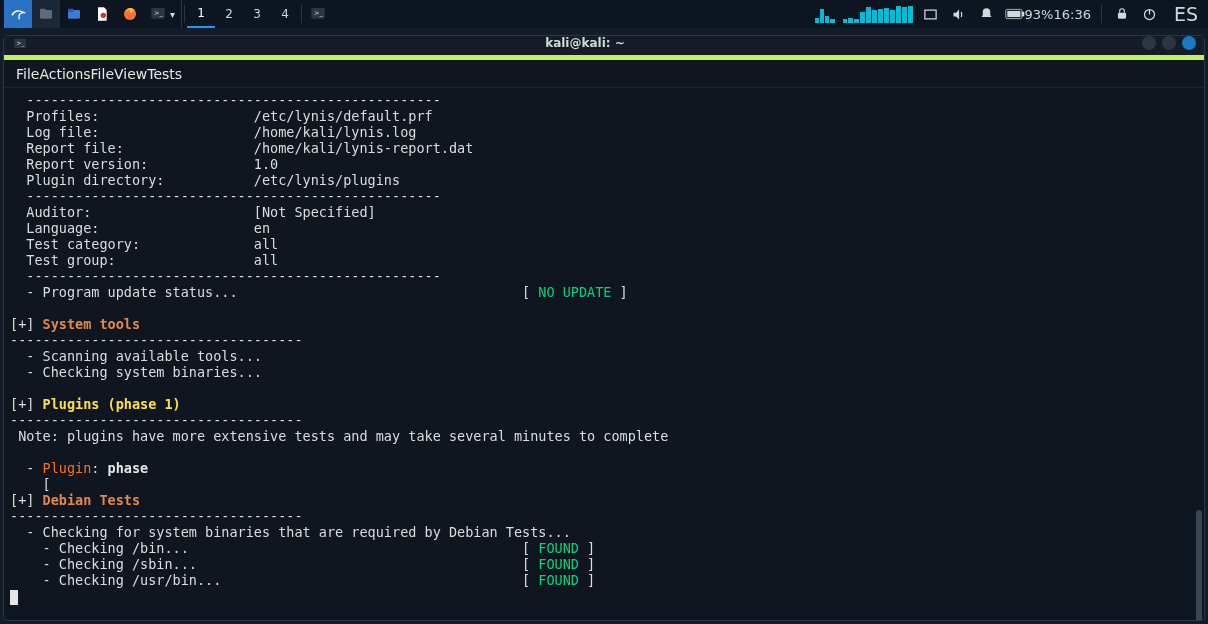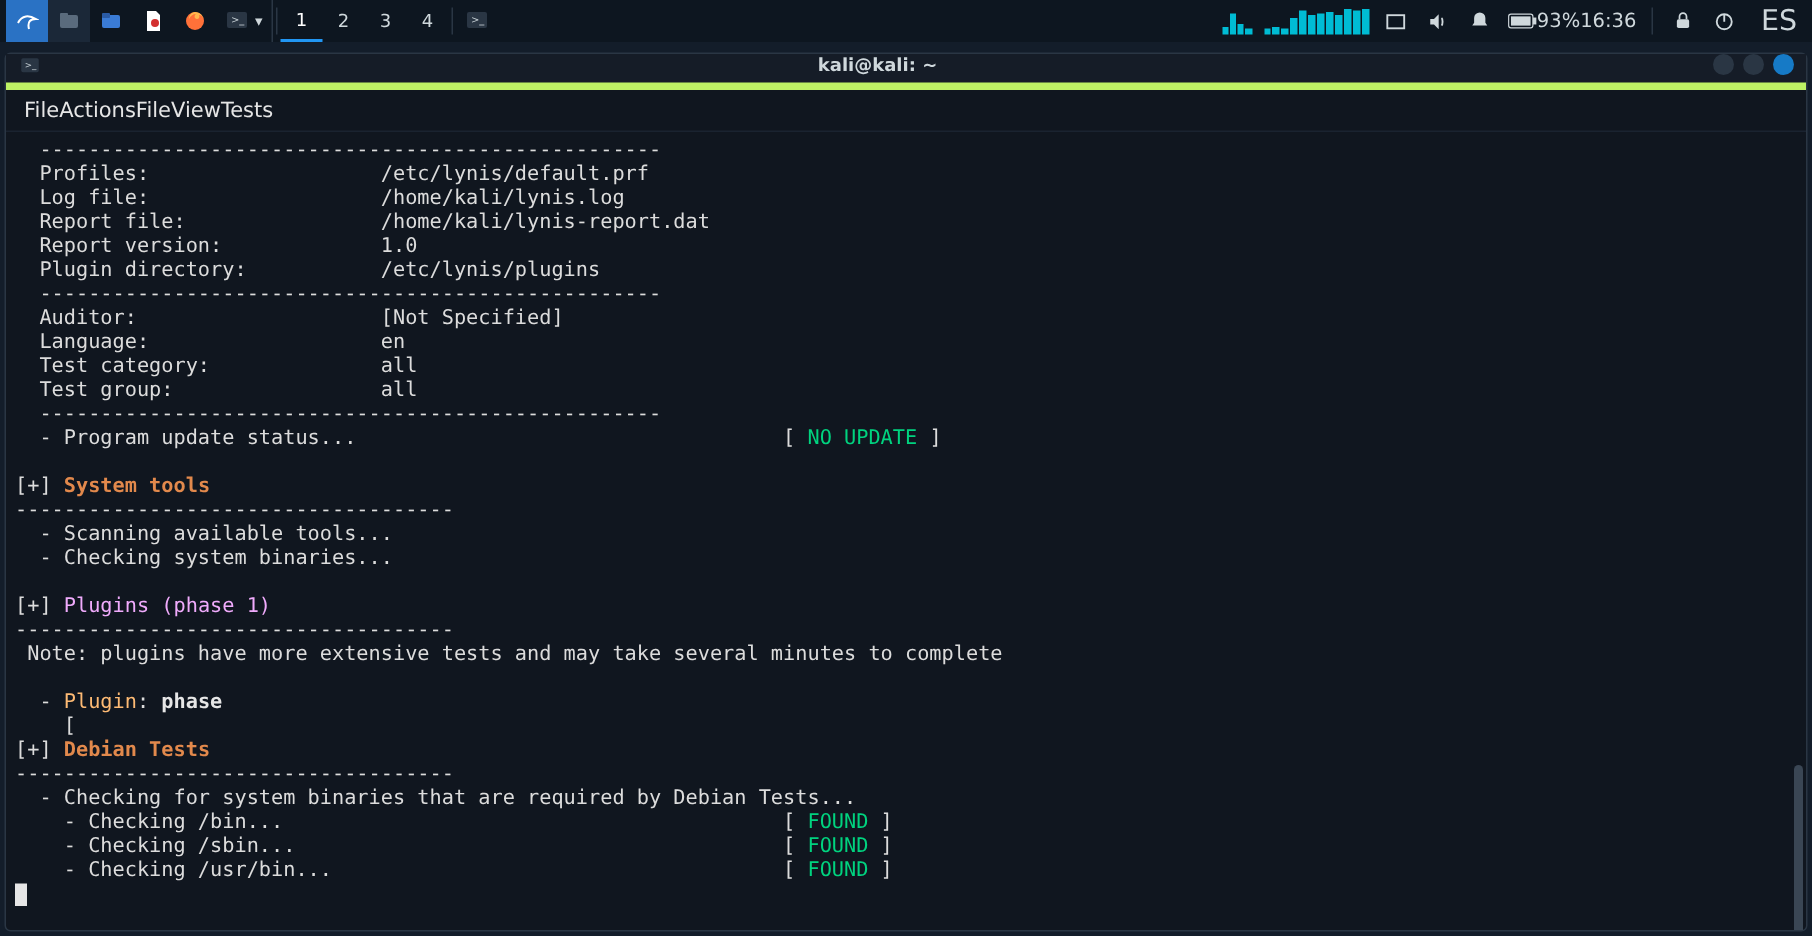--- a/index.html
+++ b/index.html
@@ -93,22 +93,22 @@
     line-height: 16px;
     color:#dcdcdc;
     position:relative;
     overflow:auto;
   }
   .terminal::-webkit-scrollbar { width:8px; }
   .terminal::-webkit-scrollbar-thumb { background:#3a4654; }
   pre { font-family: inherit; white-space: pre; }
   .green { color:#00d37f; font-weight:normal; }
   .orange { color:#e2894c; font-weight:bold; }
-  .magenta { color:#f0abfc; font-weight:normal; }
-  .cyan { color:#fdba74; }
+  .magenta { color:#fde047; font-weight:bold; }
+  .cyan { color:#f97316; }
   .boldw { font-weight:bold; color:#e6e6e6; }
   .cursor {
     display:inline-block; width:8px; height:15px; background:#e6e6e6; vertical-align:middle;
   }
   .scrolltrack {
     position:absolute; right:2px; top:422px; width:6px; height:160px;
     background:#3a4654; border-radius:3px;
   }
 </style>
 </head>

